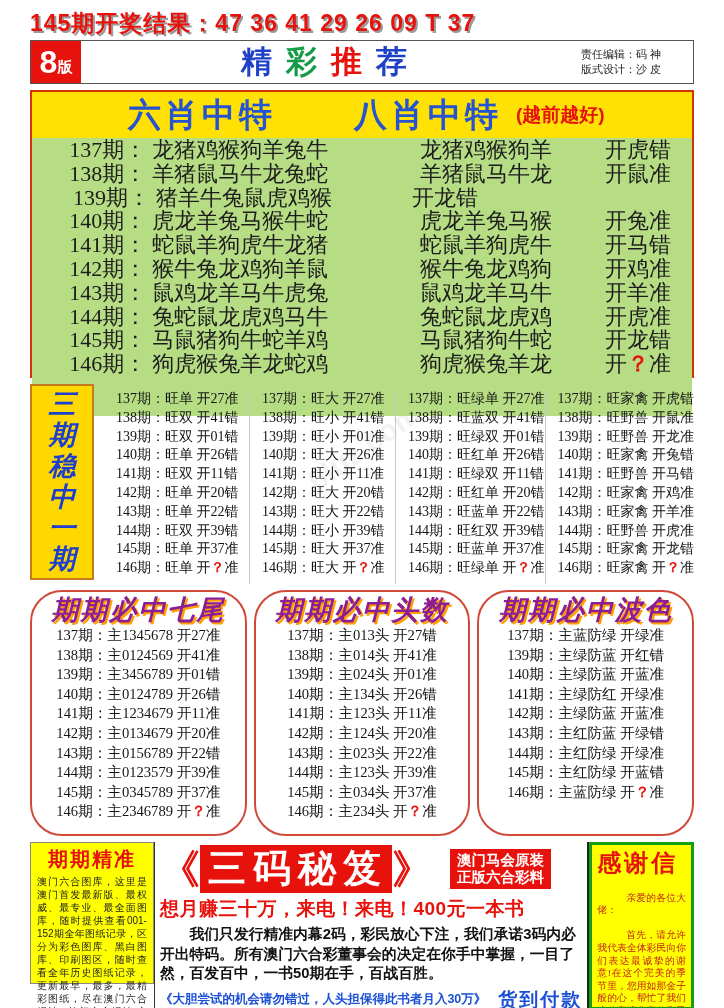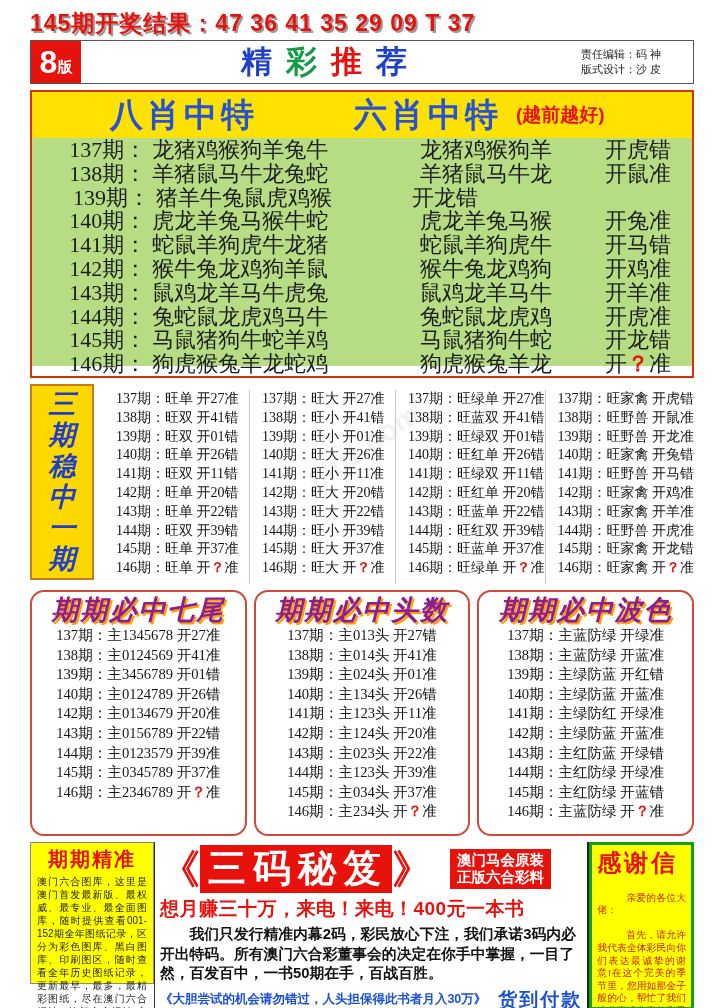--- a/index.html
+++ b/index.html
@@ -19,42 +19,42 @@
   .htitle{flex:1;display:flex;align-items:center;justify-content:center;font-size:31px;font-weight:bold;letter-spacing:14px;}
   .c-blue{color:#1f41c8;} .c-green{color:#149b46;} .c-red{color:#e8120c;}
   .credits{width:112px;font-size:11px;line-height:15px;color:#222;display:flex;flex-direction:column;justify-content:center;}
 
   
   .zsec{margin-top:6px;height:288px;border:2px solid #d43306;box-sizing:border-box;}
   .zhead{height:46px;background:#ffe103;display:flex;align-items:center;}
   .zhead .t{color:#2553d1;font-size:33px;font-weight:bold;letter-spacing:4px;}
   .zhead .t1{margin-left:78px;} .zhead .t2{margin-left:96px;}
   .zhead .note{color:#e8120c;font-size:19px;font-weight:bold;margin-left:14px;}
-  .zbody{height:228px;background:#b6dc84;padding:0 4px 0 14px;box-sizing:border-box;
+  .zbody{height:278px;background:#b6dc84;padding:0 4px 0 14px;box-sizing:border-box;
          font-family:"Liberation Serif","DejaVu Serif",serif;color:#1c1c1c;}
   .zrow{display:flex;height:23.8px;line-height:23.8px;font-size:22px;white-space:nowrap;}
   .zq{width:104px;text-align:right;}
   .z8{width:256px;margin-left:6px;}
   .z6{width:192px;margin-left:21px;}
   .zo{width:86px;}
 
   
   .ssec{margin-top:6px;height:200px;display:flex;}
   .sbar{width:64px;height:196px;background:#ffd800;border:2px solid #c87a1e;box-sizing:border-box;
         display:flex;flex-direction:column;align-items:center;justify-content:space-between;padding:4px 0;}
   .sbar span{color:#1e3ecc;font-size:27px;font-weight:bold;font-style:italic;line-height:29px;}
   .scols{flex:1;display:flex;margin-left:10px;padding-top:6px;}
   .scol{flex:1;padding-left:12px;box-sizing:border-box;}
   .scol + .scol{border-left:1px solid #c9c9c9;}
   .srow{font-size:14px;line-height:18.8px;color:#141414;white-space:nowrap;
         font-family:"Liberation Serif","DejaVu Serif",serif;}
 
   
   .bsec{margin-top:6px;height:246px;display:flex;gap:7px;}
-  .pbox{flex:1;border:2px solid #cf4a3a;border-radius:14px;box-sizing:border-box;padding-top:2px;background:#fff;}
+  .pbox{flex:1;border:2px solid #cf4a3a;border-radius:32px;box-sizing:border-box;padding-top:2px;background:#fff;}
   .ptitle{text-align:center;font-size:27px;font-weight:bold;font-style:italic;color:#8b1d96;
           text-shadow:2px 2px 0 #ffa000;line-height:32px;letter-spacing:2px;}
   .prow{font-size:14.6px;line-height:19.6px;color:#141414;text-align:center;white-space:nowrap;
         font-family:"Liberation Serif","DejaVu Serif",serif;}
 
   
   .fsec{margin-top:6px;height:168px;display:flex;border-bottom:2px solid #222;box-sizing:border-box;}
   .fleft{width:180px;background:#ffff00;border:1px solid #888;box-sizing:border-box;height:142px;padding:3px 6px;}
   .fleft .ft{color:#e8120c;font-size:20px;font-weight:bold;text-align:center;letter-spacing:2px;}
   .fleft .fb{font-size:10px;line-height:13px;color:#222;text-align:justify;margin-top:2px;}
@@ -83,43 +83,43 @@
   .wm2{left:90px;top:640px;}
 </style>
 </head>
 <body>
 
 <div class="page">
   <div class="watermark wm1">6luz.com</div>
   <div class="watermark wm2">天空彩票</div>
 
   <div class="inner">
-    <div class="result-line">145期开奖结果：47 36 41 35 29 09 T 37</div>
+    <div class="result-line">145期开奖结果：47 36 41 29 26 09 T 37</div>
 
     <div class="header">
       <div class="badge">
         <span class="badge-num">8</span>
         <span class="badge-txt">版</span>
       </div>
       <div class="htitle">
         <span class="c-blue">精</span>
         <span class="c-green">彩</span>
         <span class="c-red">推</span>
         <span class="c-blue">荐</span>
       </div>
       <div class="credits">
         <div>责任编辑：码  神</div>
         <div>版式设计：沙  皮</div>
       </div>
     </div>
 
     <div class="zsec">
       <div class="zhead">
+        <span class="t t2">六肖中特</span>
         <span class="t t1">八肖中特</span>
-        <span class="t t2">六肖中特</span>
         <span class="note">(越前越好)</span>
       </div>
       <div class="zbody">
         <div class="zrow">
             <span class="zq">137期：</span>
             <span class="z8 row-text">龙猪鸡猴狗羊兔牛</span>
             <span class="z6 row-text">龙猪鸡猴狗羊</span>
             <span class="zo row-text">开虎错</span>
           </div>
         <div class="zrow">
@@ -239,20 +239,21 @@
       </div>
     </div>
 
     <div class="bsec">
       <div class="pbox">
         <div class="ptitle">期期必中七尾</div>
         <div class="prow row-text">137期：主1345678 开27准</div>
         <div class="prow row-text">138期：主0124569 开41准</div>
         <div class="prow row-text">139期：主3456789 开01错</div>
         <div class="prow row-text">140期：主0124789 开26错</div>
+        <div class="prow row-text">141期：主1234679 开11准</div>
         <div class="prow row-text">142期：主0134679 开20准</div>
         <div class="prow row-text">143期：主0156789 开22错</div>
         <div class="prow row-text">144期：主0123579 开39准</div>
         <div class="prow row-text">145期：主0345789 开37准</div>
         <div class="prow row-text">146期：主2346789 开<span class="qm">？</span>准</div>
       </div>
       <div class="pbox">
         <div class="ptitle">期期必中头数</div>
         <div class="prow row-text">137期：主013头 开27错</div>
         <div class="prow row-text">138期：主014头 开41准</div>
@@ -261,21 +262,20 @@
         <div class="prow row-text">141期：主123头 开11准</div>
         <div class="prow row-text">142期：主124头 开20准</div>
         <div class="prow row-text">143期：主023头 开22准</div>
         <div class="prow row-text">144期：主123头 开39准</div>
         <div class="prow row-text">145期：主034头 开37准</div>
         <div class="prow row-text">146期：主234头 开<span class="qm">？</span>准</div>
       </div>
       <div class="pbox">
         <div class="ptitle">期期必中波色</div>
         <div class="prow row-text">137期：主蓝防绿 开绿准</div>
-        <div class="prow row-text">138期：主蓝防绿 开蓝准</div>
         <div class="prow row-text">139期：主绿防蓝 开红错</div>
         <div class="prow row-text">140期：主绿防蓝 开蓝准</div>
         <div class="prow row-text">141期：主绿防红 开绿准</div>
         <div class="prow row-text">142期：主绿防蓝 开蓝准</div>
         <div class="prow row-text">143期：主红防蓝 开绿错</div>
         <div class="prow row-text">144期：主红防绿 开绿准</div>
         <div class="prow row-text">145期：主红防绿 开蓝错</div>
         <div class="prow row-text">146期：主蓝防绿 开<span class="qm">？</span>准</div>
       </div>
     </div>

